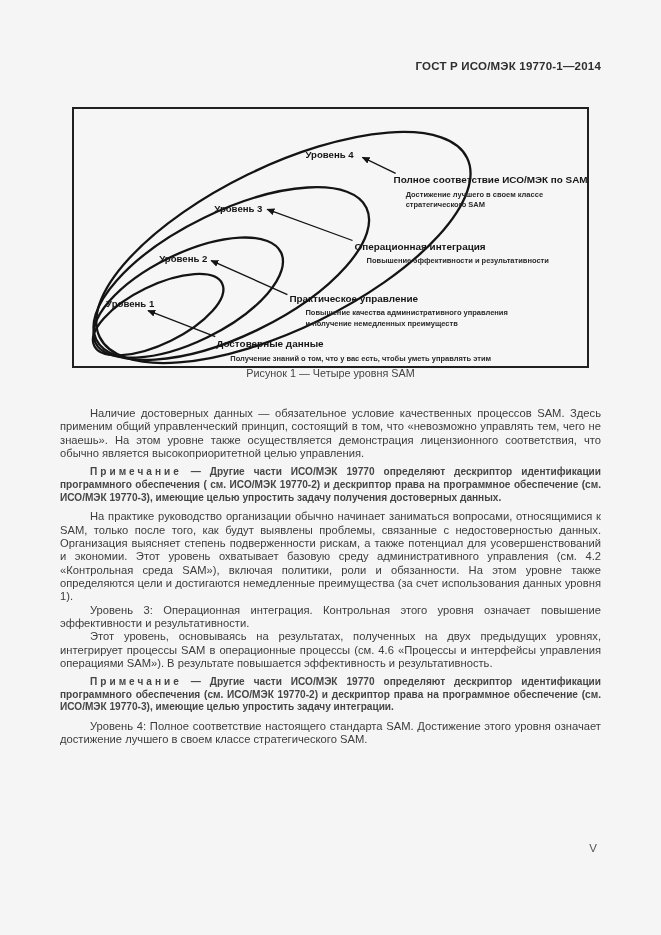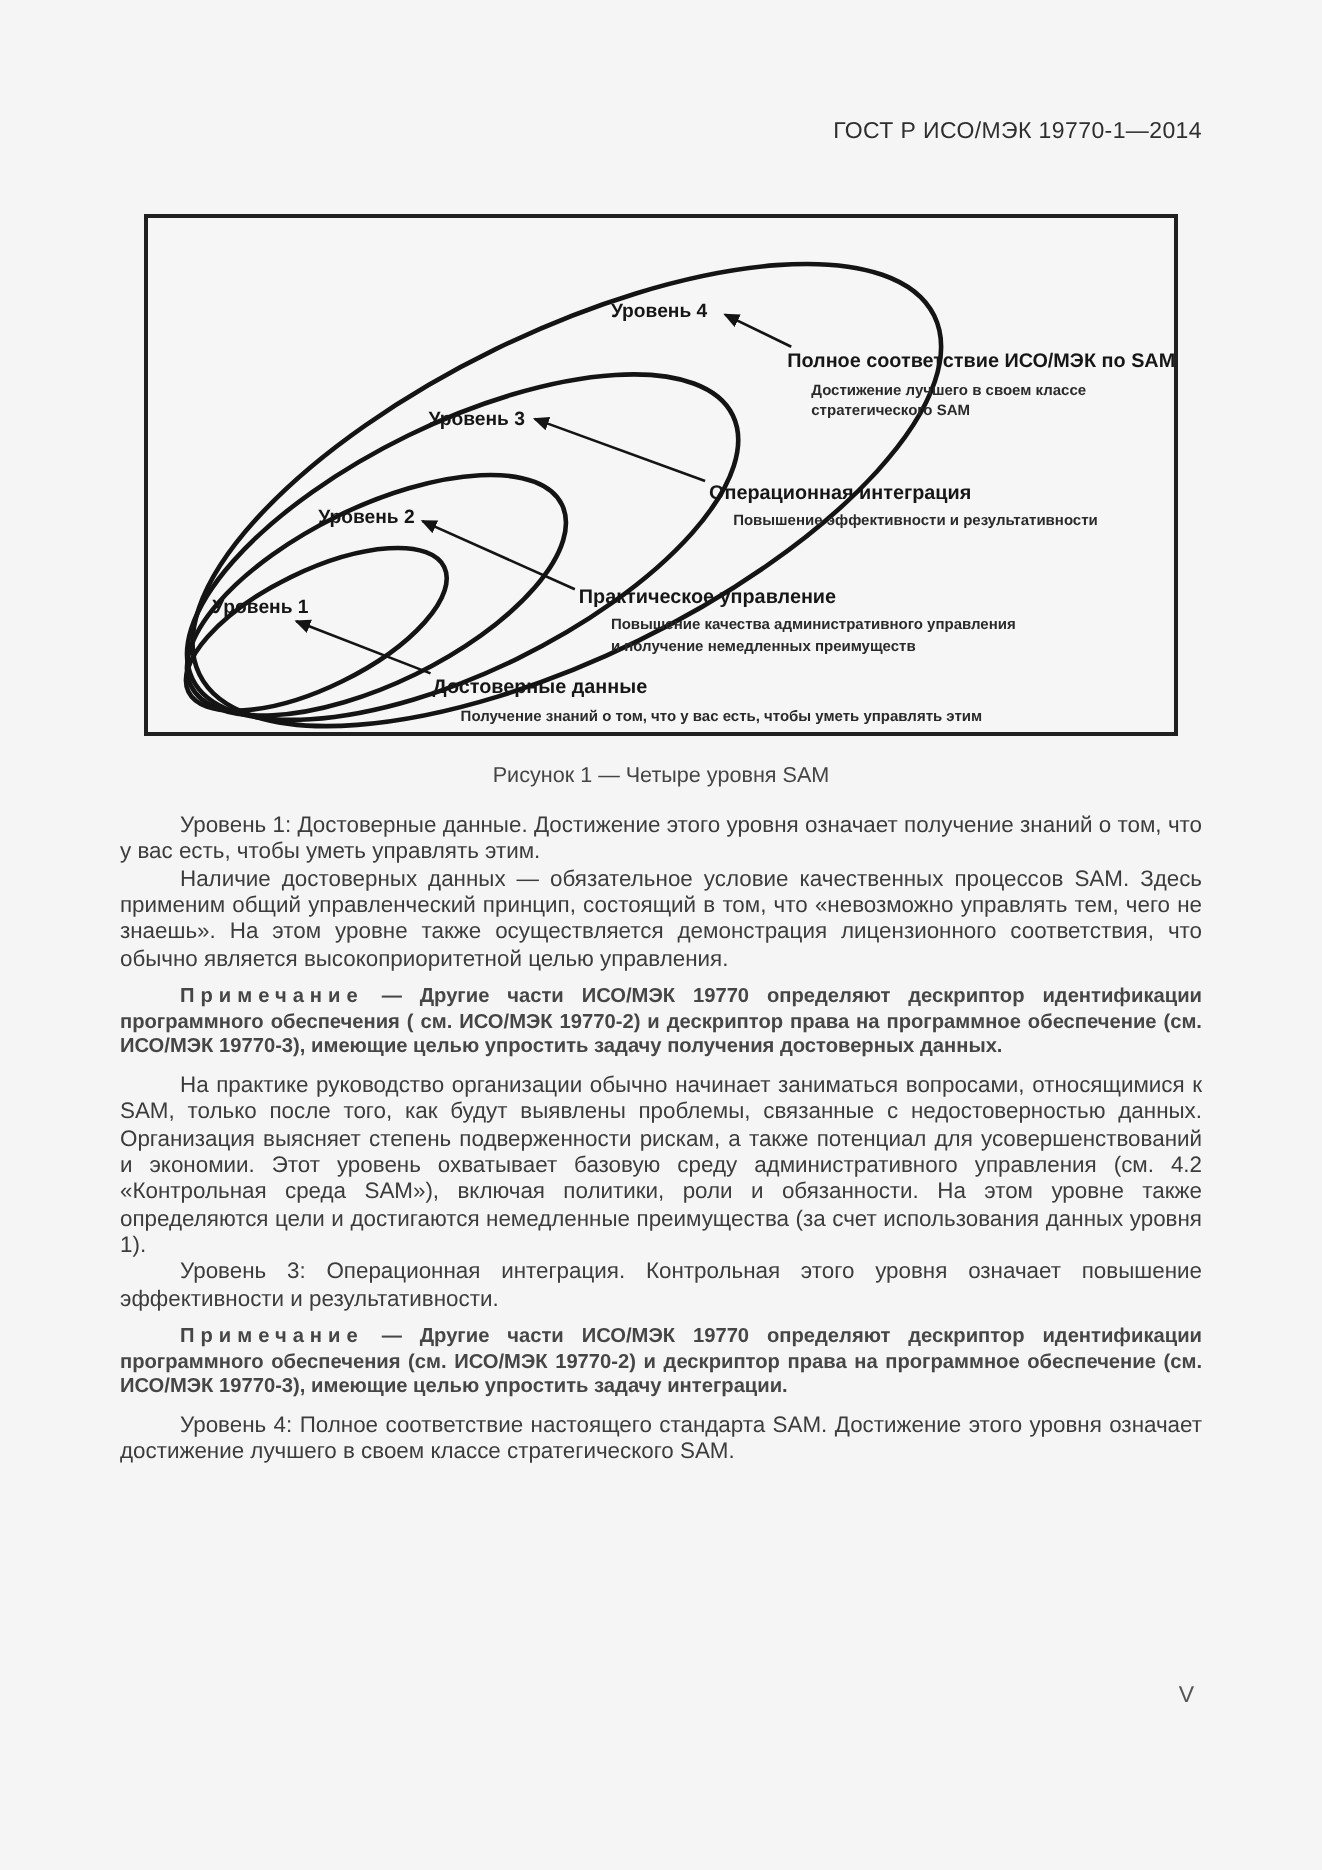--- a/index.html
+++ b/index.html
@@ -6,30 +6,30 @@
   html,body { width:661px; height:935px; }
   body {
     position:relative;
     background:#f5f5f6;
     font-family:"Liberation Sans", sans-serif;
     color:#3c3c3c;
     overflow:hidden;
   }
   .doc-header {
     position:absolute; top:60px; left:60px; width:541px;
-    text-align:right; font-weight:normal; font-size:11.5px; color:#2e2e2e;
+    text-align:right; font-weight:bold; font-size:11.5px; color:#2e2e2e;
     letter-spacing:0.2px;
   }
   .figure-box {
     position:absolute; left:72px; top:107px; width:517px; height:261px;
     border:2.5px solid #202020; background:#f6f6f7;
   }
   .figure-box svg { display:block; width:100%; height:100%; }
   .fig-caption {
-    position:absolute; top:382px; left:60px; width:541px;
+    position:absolute; top:367px; left:60px; width:541px;
     text-align:center; font-size:10.8px; color:#444;
   }
   .body-text {
     position:absolute; top:407px; left:60px; width:541px;
     font-size:11.2px; line-height:13.35px; text-align:justify;
     color:#3c3c3c;
   }
   .body-text p { text-indent:30px; }
   .body-text p.note {
     font-size:10.1px; line-height:12.6px; margin:6px 0;
@@ -88,22 +88,22 @@
     <text class="lvl-desc" x="292" y="153">Повышение эффективности и результативности</text>
     <text class="lvl-desc" x="231" y="205">Повышение качества административного управления</text>
     <text class="lvl-desc" x="231" y="216">и получение немедленных преимуществ</text>
     <text class="lvl-desc" x="156" y="251">Получение знаний о том, что у вас есть, чтобы уметь управлять этим</text>
   </svg>
 </div>
 
 <div class="fig-caption">Рисунок 1 — Четыре уровня SAM</div>
 
 <div class="body-text">
-  <p>Уровень 1: Достоверные данные. Достижение этого уровня означает получение знаний о том, что у вас есть, чтобы уметь управлять этим.</p>
   <p>Наличие достоверных данных — обязательное условие качественных процессов SAM. Здесь применим общий управленческий принцип, состоящий в том, что «невозможно управлять тем, чего не знаешь». На этом уровне также осуществляется демонстрация лицензионного соответствия, что обычно является высокоприоритетной целью управления.</p>
   <p class="note"><span class="note-label">Примечание</span> <span>— Другие части ИСО/МЭК 19770 определяют дескриптор идентификации программного обеспечения ( см. ИСО/МЭК 19770-2) и дескриптор права на программное обеспечение (см. ИСО/МЭК 19770-3), имеющие целью упростить задачу получения достоверных данных.</span></p>
   <p>На практике руководство организации обычно начинает заниматься вопросами, относящимися к SAM, только после того, как будут выявлены проблемы, связанные с недостоверностью данных. Организация выясняет степень подверженности рискам, а также потенциал для усовершенствований и экономии. Этот уровень охватывает базовую среду административного управления (см. 4.2 «Контрольная среда SAM»), включая политики, роли и обязанности. На этом уровне также определяются цели и достигаются немедленные преимущества (за счет использования данных уровня 1).</p>
   <p>Уровень 3: Операционная интеграция. Контрольная этого уровня означает повышение эффективности и результативности.</p>
+  <p>Этот уровень, основываясь на результатах, полученных на двух предыдущих уровнях, интегрирует процессы SAM в операционные процессы (см. 4.6 «Процессы и интерфейсы управления операциями SAM»). В результате повышается эффективность и результативность.</p>
   <p class="note"><span class="note-label">Примечание</span> <span>— Другие части ИСО/МЭК 19770 определяют дескриптор идентификации программного обеспечения (см. ИСО/МЭК 19770-2) и дескриптор права на программное обеспечение (см. ИСО/МЭК 19770-3), имеющие целью упростить задачу интеграции.</span></p>
   <p>Уровень 4: Полное соответствие настоящего стандарта SAM. Достижение этого уровня означает достижение лучшего в своем классе стратегического SAM.</p>
 </div>
 
 <div class="page-number">V</div>
 
 </body></html>

